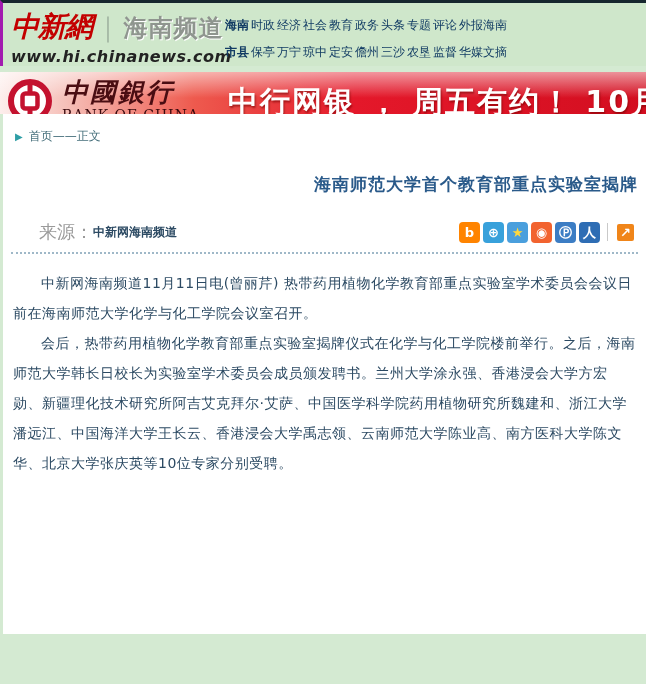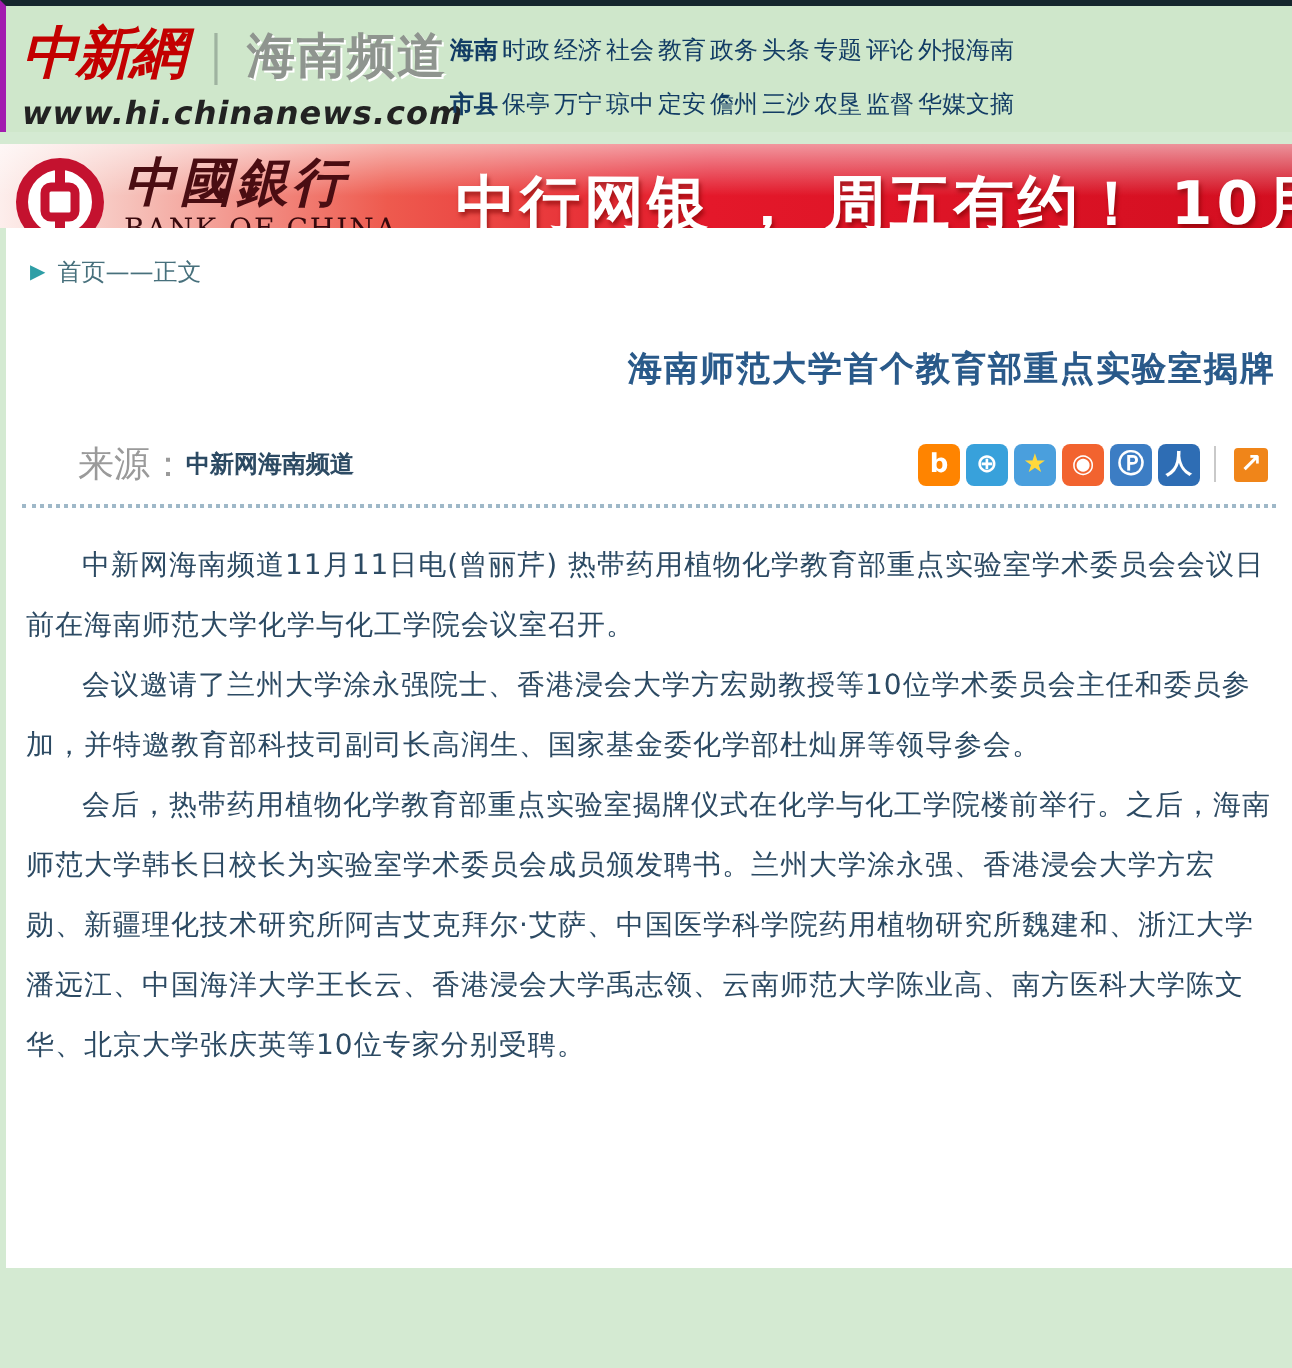--- a/index.html
+++ b/index.html
@@ -169,18 +169,17 @@
         <span class="share-icon" style="background: rgb(242, 99, 47); color: rgb(255, 255, 255);">◉</span>
         <span class="share-icon" style="background: rgb(60, 125, 196); color: rgb(255, 255, 255);">Ⓟ</span>
         <span class="share-icon" style="background: rgb(46, 109, 180); color: rgb(255, 255, 255);">人</span>
         <span class="share-divider"></span>
         <span class="share-icon" style="background: rgb(240, 133, 25); color: rgb(255, 255, 255); border: 2px solid rgb(255, 255, 255);">↗</span>
       </span>
   </div>
 
   <div class="article-body">
     <p>中新网海南频道11月11日电(曾丽芹) 热带药用植物化学教育部重点实验室学术委员会会议日前在海南师范大学化学与化工学院会议室召开。</p>
-    <p>会议邀请了兰州大学涂永强院士、香港浸会大学方宏勋教授等10位学术委员会主任和委员参加，并特邀教育部科技司副司长高润生、国家基金委化学部杜灿屏等领导参会。</p>
     <p>会后，热带药用植物化学教育部重点实验室揭牌仪式在化学与化工学院楼前举行。之后，海南师范大学韩长日校长为实验室学术委员会成员颁发聘书。兰州大学涂永强、香港浸会大学方宏勋、新疆理化技术研究所阿吉艾克拜尔·艾萨、中国医学科学院药用植物研究所魏建和、浙江大学潘远江、中国海洋大学王长云、香港浸会大学禹志领、云南师范大学陈业高、南方医科大学陈文华、北京大学张庆英等10位专家分别受聘。</p>
 
   </div>
 
 </div>
 
 </body></html>

